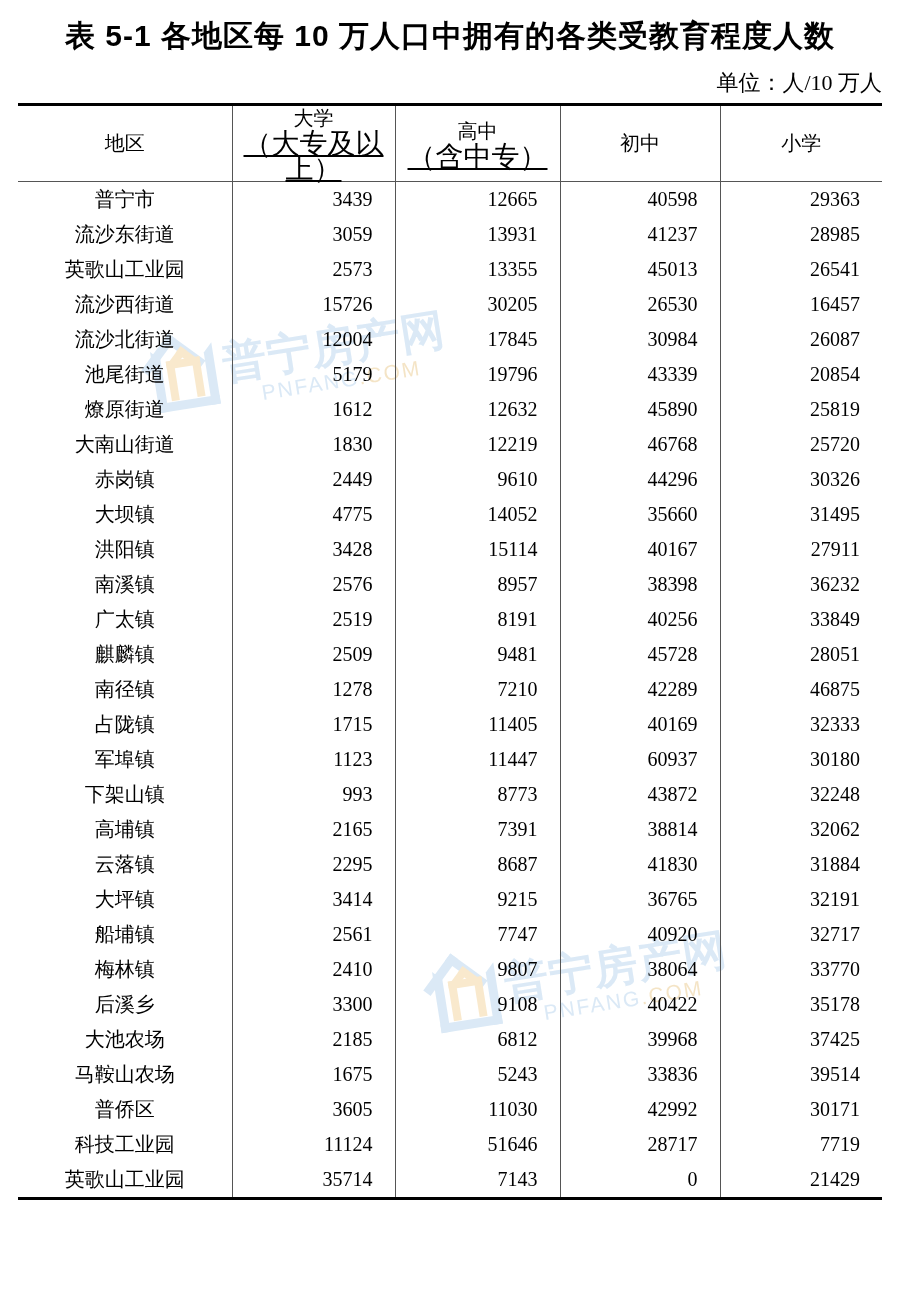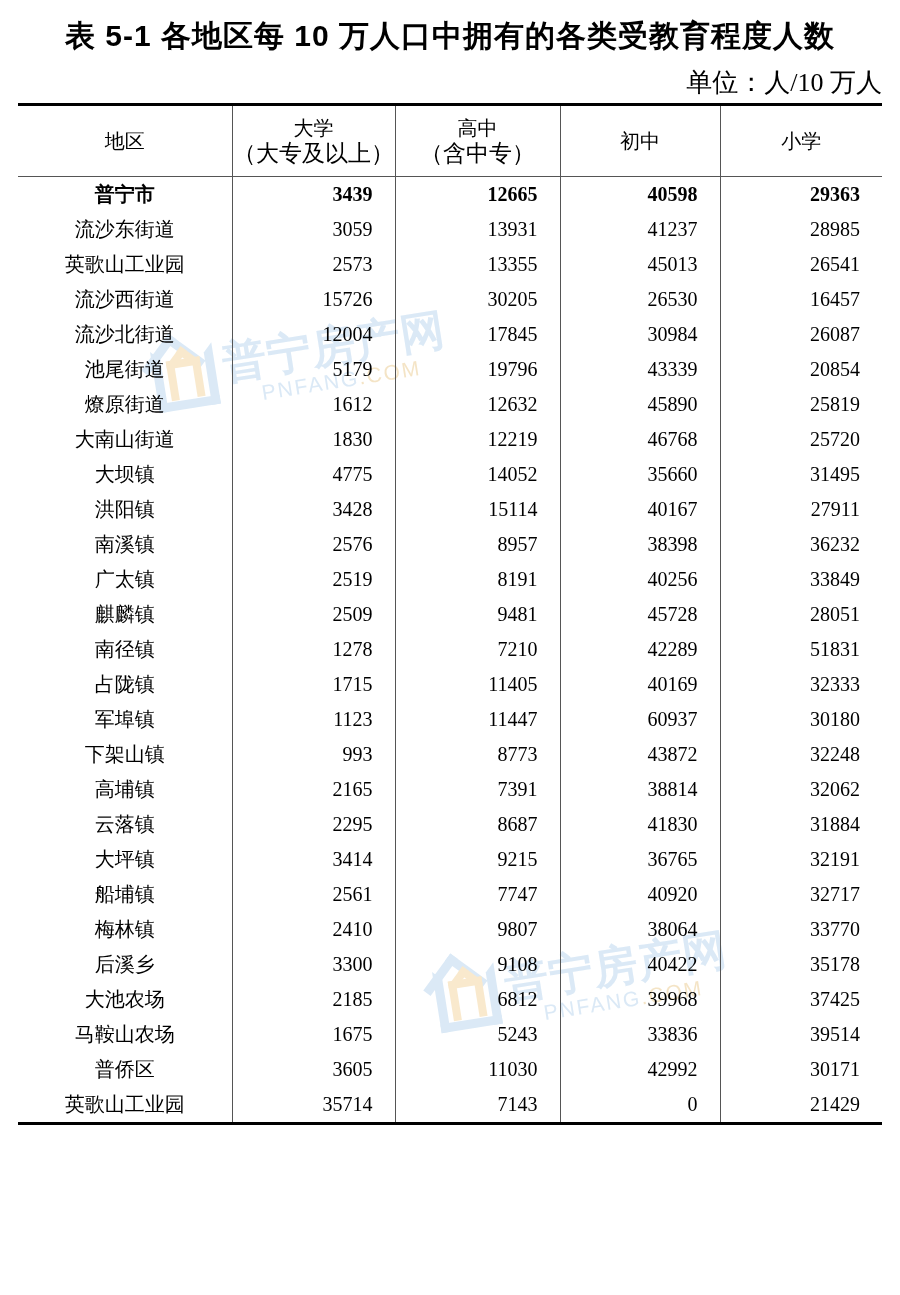--- a/index.html
+++ b/index.html
@@ -30,21 +30,21 @@
     white-space: nowrap;
     line-height: 40px;
   }
 
   
   #unit-note {
     position: absolute;
     right: 18px;
     top: 70px;
     font-family: "Liberation Serif", "DejaVu Serif", serif;
-    font-size: 26px;
+    font-size: 22px;
     line-height: 26px;
     white-space: nowrap;
   }
 
   
   #table-wrap {
     position: absolute;
     left: 18px;
     top: 103px;
     width: 864px;
@@ -72,21 +72,22 @@
     font-weight: normal;
     font-size: 20px;
     line-height: 25px;
     padding: 0;
   }
   table.edu-table thead tr.head-row > th.vline {
     border-left: 1.5px solid #555;
   }
   table.edu-table thead th .hdr-line2 {
     display: block;
-    font-size: 23px;
+    font-size: 28px;
+    text-decoration: underline;
   }
 
   table.edu-table tbody td {
     height: 35px;
     padding: 0;
     font-size: 20px;
     line-height: 35px;
     vertical-align: middle;
     border: none;
   }
@@ -94,21 +95,21 @@
     text-align: center;
     white-space: nowrap;
   }
   table.edu-table tbody td.num {
     text-align: right;
     padding-right: 22px;
     border-left: 1.5px solid #555;
     font-family: "Liberation Serif", "DejaVu Serif", serif;
   }
   table.edu-table tbody tr.total td {
-    font-weight: bold;
+    font-weight: normal;
   }
   table.edu-table tbody tr.last-row td {
     border-bottom: 3px solid #000;
   }
 
   
   .watermark {
     position: absolute;
     z-index: 1;
     pointer-events: none;
@@ -308,20 +309,27 @@
           <td class="num">25819</td>
         </tr>
         <tr>
           <td class="region">大南山街道</td>
           <td class="num">1830</td>
           <td class="num">12219</td>
           <td class="num">46768</td>
           <td class="num">25720</td>
         </tr>
         <tr>
+          <td class="region">赤岗镇</td>
+          <td class="num">2449</td>
+          <td class="num">9610</td>
+          <td class="num">44296</td>
+          <td class="num">30326</td>
+        </tr>
+        <tr>
           <td class="region">大坝镇</td>
           <td class="num">4775</td>
           <td class="num">14052</td>
           <td class="num">35660</td>
           <td class="num">31495</td>
         </tr>
         <tr>
           <td class="region">洪阳镇</td>
           <td class="num">3428</td>
           <td class="num">15114</td>
@@ -347,21 +355,21 @@
           <td class="num">2509</td>
           <td class="num">9481</td>
           <td class="num">45728</td>
           <td class="num">28051</td>
         </tr>
         <tr>
           <td class="region">南径镇</td>
           <td class="num">1278</td>
           <td class="num">7210</td>
           <td class="num">42289</td>
-          <td class="num">51831</td>
+          <td class="num">46875</td>
         </tr>
         <tr>
           <td class="region">占陇镇</td>
           <td class="num">1715</td>
           <td class="num">11405</td>
           <td class="num">40169</td>
           <td class="num">32333</td>
         </tr>
         <tr>
           <td class="region">军埠镇</td>
@@ -432,20 +440,27 @@
           <td class="num">5243</td>
           <td class="num">33836</td>
           <td class="num">39514</td>
         </tr>
         <tr>
           <td class="region">普侨区</td>
           <td class="num">3605</td>
           <td class="num">11030</td>
           <td class="num">42992</td>
           <td class="num">30171</td>
+        </tr>
+        <tr>
+          <td class="region">科技工业园</td>
+          <td class="num">11124</td>
+          <td class="num">51646</td>
+          <td class="num">28717</td>
+          <td class="num">7719</td>
         </tr>
         <tr class="last-row">
           <td class="region">英歌山工业园</td>
           <td class="num">35714</td>
           <td class="num">7143</td>
           <td class="num">0</td>
           <td class="num">21429</td>
         </tr>
       </tbody>
   </table>

